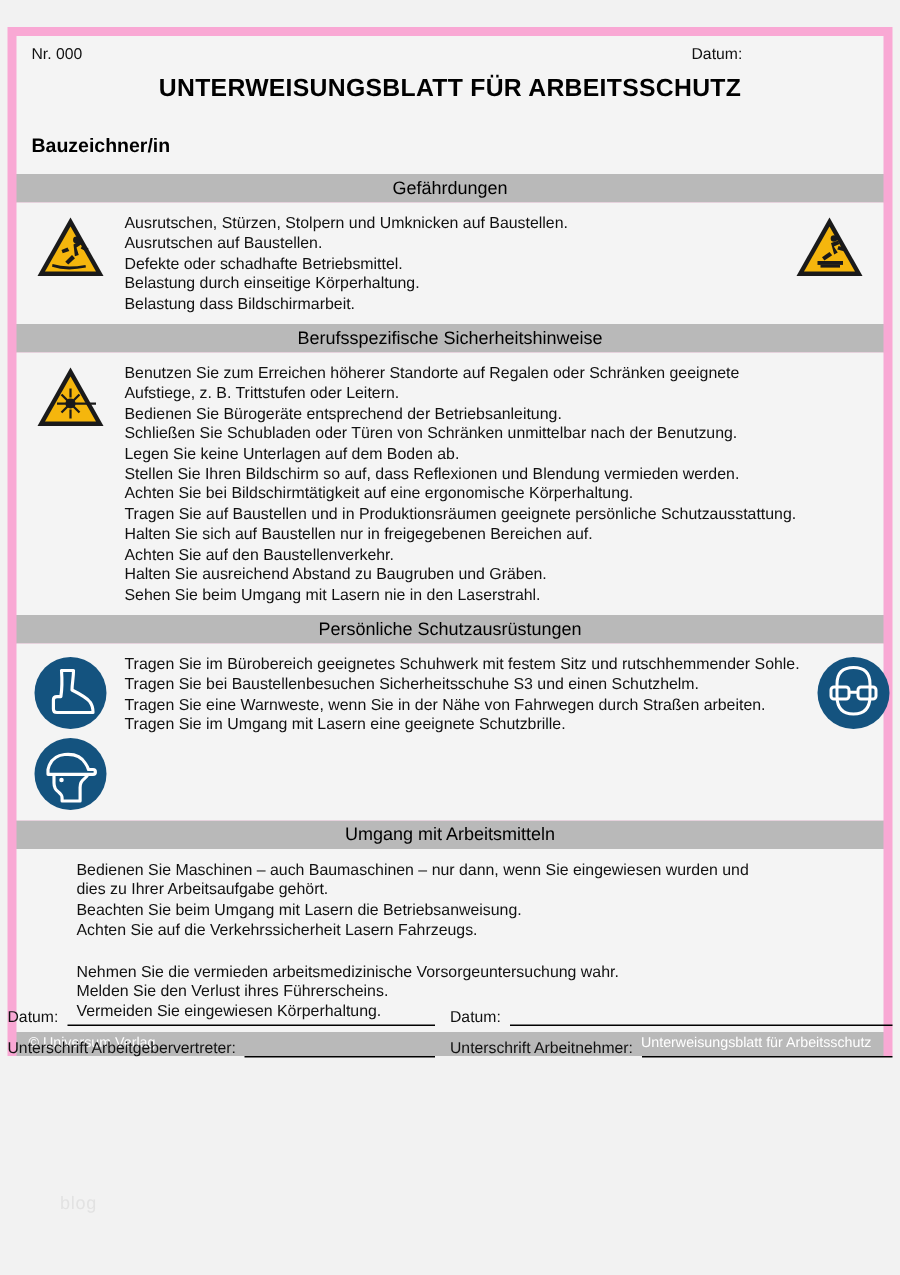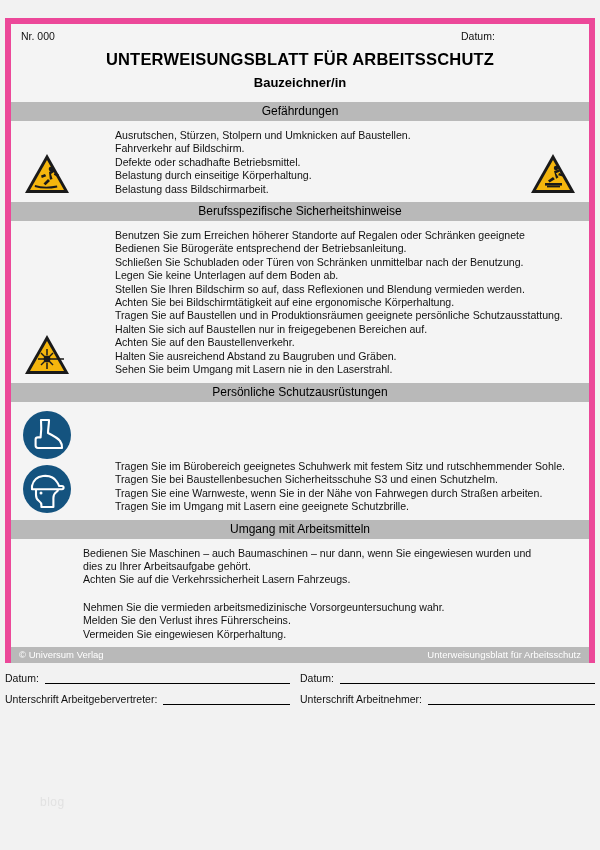--- a/index.html
+++ b/index.html
@@ -18,21 +18,21 @@
     width: 600px;
     height: 850px;
     background: #f2f2f2;
   }
   
   .sheet {
     position: absolute;
     left: 5px;
     top: 18px;
     width: 590px;
-    background: #ec4899;
+    background: #f9a8d4;
     padding: 6px 6px 0 6px;
     box-sizing: border-box;
   }
   .panel {
     background: #f4f4f4;
     box-sizing: border-box;
   }
   
   .head-panel {
     padding: 6px 10px 12px 10px;
@@ -47,45 +47,44 @@
   .head-datum { }
   .doc-title {
     text-align: center;
     font-size: 16.5px;
     font-weight: bold;
     letter-spacing: .2px;
     color: #000;
     margin-top: 8px;
   }
   .doc-subtitle {
-    text-align: center;
+    text-align: left;
     font-size: 13px;
     font-weight: bold;
     color: #000;
-    margin-top: 6px;
+    margin-top: 20px;
   }
   
   .band {
     background: #b9b9b9;
     text-align: center;
     font-size: 12px;
     font-weight: normal;
     color: #000;
     padding: 2px 0 3px 0;
   }
   .section-body {
     background: #f4f4f4;
     position: relative;
     padding: 6px 0 6px 0;
     min-height: 10px;
   }
   .rowwrap {
     display: flex;
-    align-items: flex-end;
-    gap: 32px;
+    align-items: flex-start;
   }
   .icon-col {
     width: 72px;
     flex: 0 0 72px;
     display: flex;
     flex-direction: column;
     align-items: center;
     gap: 4px;
     padding-top: 2px;
   }
@@ -94,21 +93,21 @@
     flex: 1 1 auto;
     padding-top: 2px;
   }
   .line {
     font-size: 10.6px;
     line-height: 13.4px;
     color: #111;
     white-space: nowrap;
   }
   
-  .section-body.plain .text-col { padding-left: 72px; }
+  .section-body.plain .text-col { padding-left: 40px; }
   
   .footer-bar {
     background: #b9b9b9;
     display: flex;
     justify-content: space-between;
     align-items: flex-end;
     padding: 2px 8px 3px 8px;
     font-size: 9.5px;
     color: #ffffff;
   }
@@ -181,21 +180,21 @@
                 <path d="M25 27 l-4.5 4.5 l2 1.8 l4.5 -4.2 z"></path>
                 <path d="M22 22 l-4 1.6 l.8 2.3 l4.4 -1.6 z"></path>
                 <path d="M32 20.5 l4 2.2 l-1.1 2.2 l-4.1 -2.2 z"></path>
                 <path d="M12 33 q9 3 22 .6 l.3 1.8 q-13 2.6 -22.6 -.5 z"></path>
               </g>
             </svg>
           </span>
         </div>
         <div class="text-col">
           <div class="line">Ausrutschen, Stürzen, Stolpern und Umknicken auf Baustellen.</div>
-          <div class="line">Fahrverkehr auf Bildschirm.</div>
+          <div class="line">Ausrutschen auf Baustellen.</div>
           <div class="line">Defekte oder schadhafte Betriebsmittel.</div>
           <div class="line">Belastung durch einseitige Körperhaltung.</div>
           <div class="line">Belastung dass Bildschirmarbeit.</div>
         </div>
         <div class="icon-col right">
           <span>
             <svg width="48" height="44" viewBox="0 0 48 44">
               <polygon points="24,2 46,41 2,41" fill="#1a1a1a"></polygon>
               <polygon points="24,8 41,38 7,38" fill="#f5b60d"></polygon>
               <g fill="#1a1a1a">
@@ -229,20 +228,21 @@
                 <line x1="26" y1="28" x2="30" y2="32"></line>
                 <line x1="30" y1="20" x2="26" y2="24"></line>
                 <line x1="22" y1="28" x2="18" y2="32"></line>
               </g>
               <circle cx="24" cy="26" r="3.4" fill="#1a1a1a"></circle>
             </svg>
           </span>
         </div>
         <div class="text-col">
           <div class="line">Benutzen Sie zum Erreichen höherer Standorte auf Regalen oder Schränken geeignete</div>
+          <div class="line">Aufstiege, z. B. Trittstufen oder Leitern.</div>
           <div class="line">Bedienen Sie Bürogeräte entsprechend der Betriebsanleitung.</div>
           <div class="line">Schließen Sie Schubladen oder Türen von Schränken unmittelbar nach der Benutzung.</div>
           <div class="line">Legen Sie keine Unterlagen auf dem Boden ab.</div>
           <div class="line">Stellen Sie Ihren Bildschirm so auf, dass Reflexionen und Blendung vermieden werden.</div>
           <div class="line">Achten Sie bei Bildschirmtätigkeit auf eine ergonomische Körperhaltung.</div>
           <div class="line">Tragen Sie auf Baustellen und in Produktionsräumen geeignete persönliche Schutzausstattung.</div>
           <div class="line">Halten Sie sich auf Baustellen nur in freigegebenen Bereichen auf.</div>
           <div class="line">Achten Sie auf den Baustellenverkehr.</div>
           <div class="line">Halten Sie ausreichend Abstand zu Baugruben und Gräben.</div>
           <div class="line">Sehen Sie beim Umgang mit Lasern nie in den Laserstrahl.</div>
@@ -289,20 +289,21 @@
         </div>
       </div>
     </div>
 
     <div class="band">Umgang mit Arbeitsmitteln</div>
     <div class="section-body plain">
       <div class="rowwrap">
         <div class="text-col">
           <div class="line">Bedienen Sie Maschinen – auch Baumaschinen – nur dann, wenn Sie eingewiesen wurden und</div>
           <div class="line">dies zu Ihrer Arbeitsaufgabe gehört.</div>
+          <div class="line">Beachten Sie beim Umgang mit Lasern die Betriebsanweisung.</div>
           <div class="line">Achten Sie auf die Verkehrssicherheit Lasern Fahrzeugs.</div>
         </div>
       </div>
     </div>
 
     <div class="section-body plain">
       <div class="rowwrap">
         <div class="text-col">
           <div class="line">Nehmen Sie die vermieden arbeitsmedizinische Vorsorgeuntersuchung wahr.</div>
           <div class="line">Melden Sie den Verlust ihres Führerscheins.</div>

